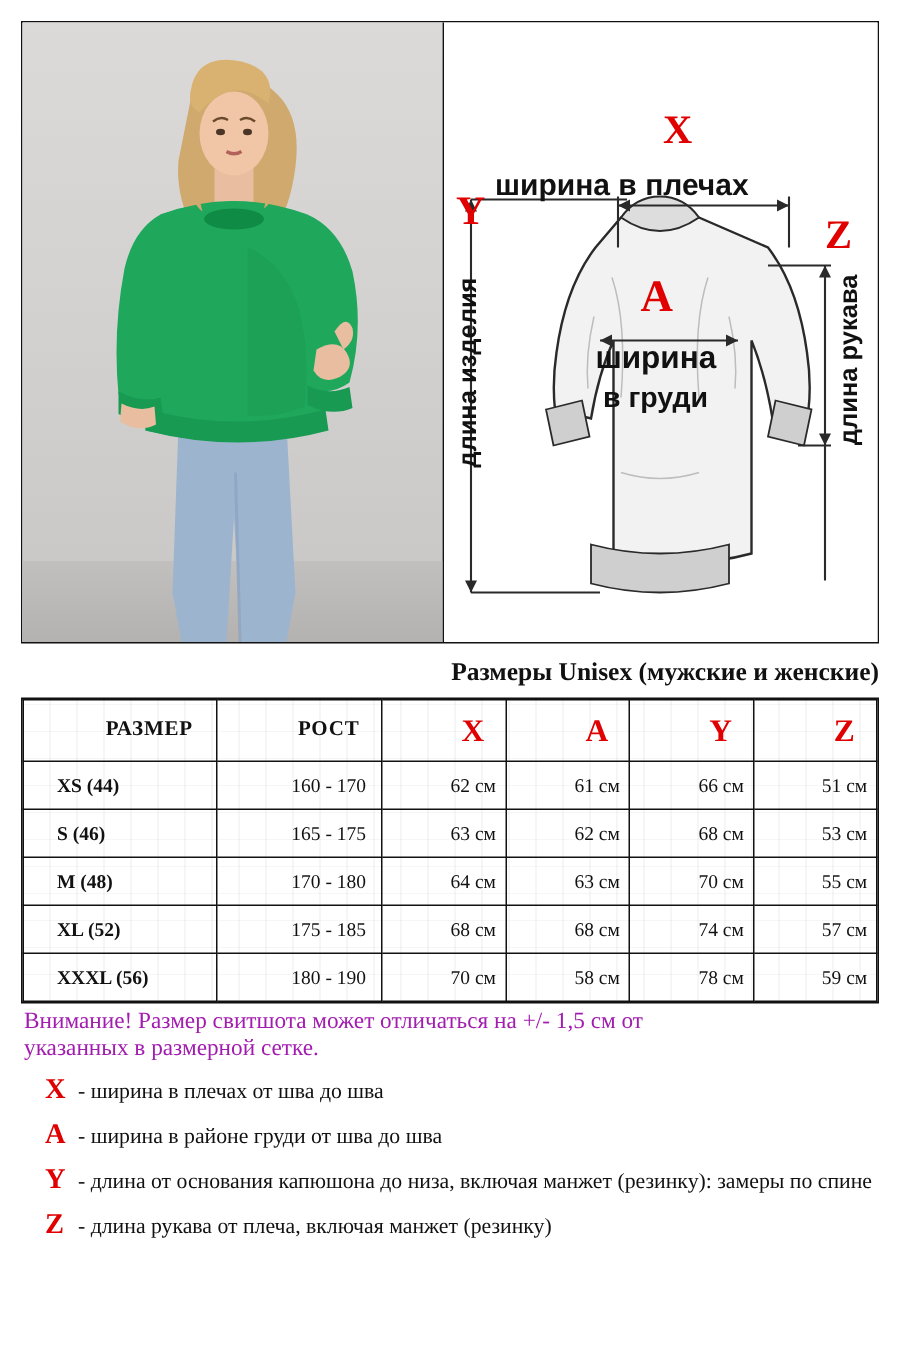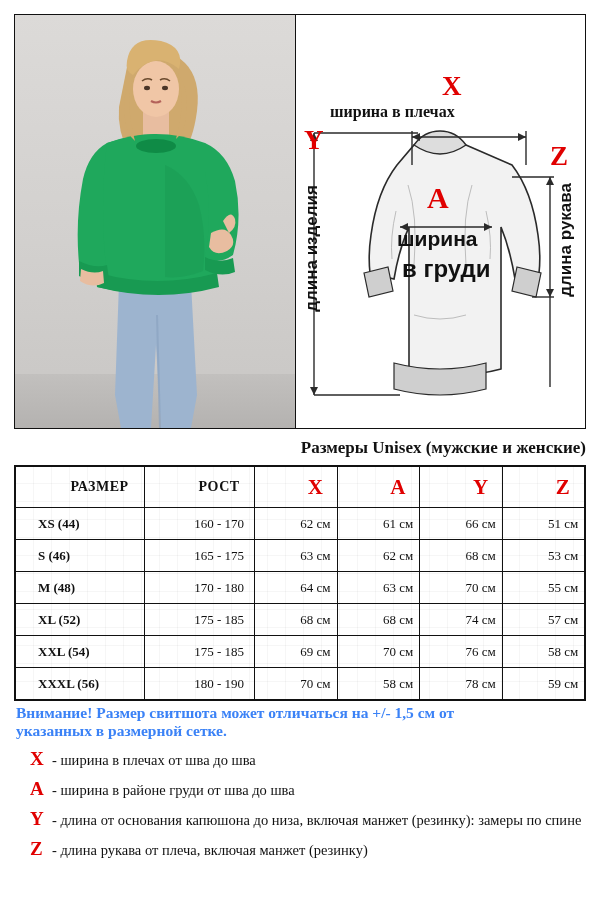--- a/index.html
+++ b/index.html
@@ -129,22 +129,22 @@
   .col-rost  { width: 112px; }
   .col-x, .col-a, .col-y, .col-z { width: 81px; }
 
   
   .warning {
     width: 572px;
     box-sizing: border-box;
     margin-top: 2px;
     font-family: "Liberation Serif", serif;
     font-size: 15.5px;
-    font-weight: bold;
-    color: #3b82f6;
+    font-weight: normal;
+    color: #a21caf;
     line-height: 1.14;
     padding: 1px 0 2px 2px;
   }
 
   
   .legend {
     width: 560px;
     margin: 8px 0 0 16px;
     font-family: "Liberation Serif", serif;
     font-size: 14.5px;
@@ -281,31 +281,31 @@
           <line x1="254" y1="162" x2="254" y2="372"></line>
           <line x1="216" y1="162" x2="258" y2="162"></line>
           <line x1="236" y1="282" x2="258" y2="282"></line>
         </g>
         <polygon points="254,162 250,170 258,170" fill="#2a2a2a"></polygon>
         <polygon points="254,282 250,274 258,274" fill="#2a2a2a"></polygon>
       </svg>
 
       
       <div class="lbl" style="left:146px; top:56px; font-size:27px;">X</div>
-      <div class="lbl-black" style="left:34px; top:88px; font-size:16px;font-family:Liberation Serif, serif;">ширина в плечах</div>
+      <div class="lbl-black" style="left:34px; top:98px; font-size:20px;">ширина в плечах</div>
 
       <div class="lbl" style="left:8px; top:110px; font-size:27px;">Y</div>
       <div class="lbl-black vert" style="left:6px; top:170px; font-size:17px;">длина изделия</div>
 
       <div class="lbl" style="left:254px; top:126px; font-size:27px;">Z</div>
       <div class="lbl-black vert" style="left:260px; top:168px; font-size:17px;">длина рукава</div>
 
       <div class="lbl" style="left:131px; top:166px; font-size:30px;">A</div>
       <div class="lbl-black" style="left:101px; top:212px; font-size:21px;">ширина</div>
-      <div class="lbl-black" style="left:106px; top:240px; font-size:24px;">в груди</div>
+      <div class="lbl-black" style="left:106px; top:240px; font-size:19px;">в груди</div>
     </div>
   </div>
 
   <div class="table-title">Размеры Unisex (мужские и женские)</div>
 
   <div class="grid-wrap">
     <table class="sizes">
       <thead>
         <tr>
           <th class="col-size">РАЗМЕР</th>
@@ -343,28 +343,20 @@
         </tr>
         <tr>
           <td class="size-col">XL (52)</td>
           <td>175 - 185</td>
           <td>68 см</td>
           <td>68 см</td>
           <td>74 см</td>
           <td>57 см</td>
         </tr>
         <tr>
-          <td class="size-col">XXL (54)</td>
-          <td>175 - 185</td>
-          <td>69 см</td>
-          <td>70 см</td>
-          <td>76 см</td>
-          <td>58 см</td>
-        </tr>
-        <tr>
           <td class="size-col">XXXL (56)</td>
           <td>180 - 190</td>
           <td>70 см</td>
           <td>58 см</td>
           <td>78 см</td>
           <td>59 см</td>
         </tr>
       </tbody>
     </table>
   </div>

